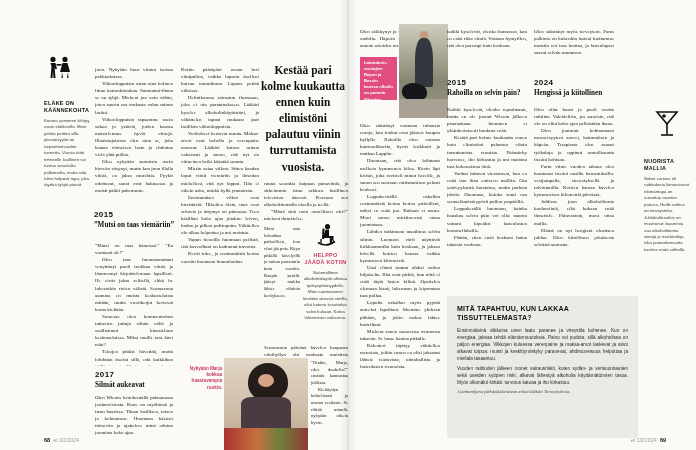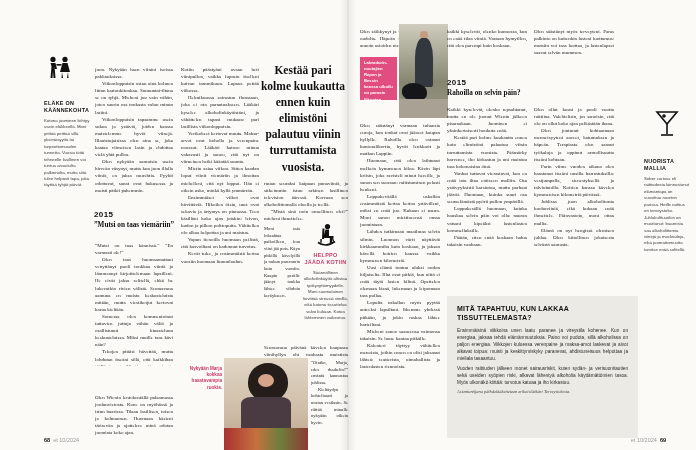--- a/index.html
+++ b/index.html
@@ -83,20 +83,24 @@
     <div class="ttl">”Mutsi on taas viemäriin”</div>
   </div>
 
   <div class="bt" style="left:95px;top:242px;width:78px;height:124px">
       <p>”Mutsi on taas kännissä.” ”En varmasti ole!”</p>
       <p>Olen taas huomaamattani venyttänyt puoli tonkkaa viiniä ja lämmennyt kirjoittelemaan lapsilleni. He eivät jaksa selitellä, ehkä he lukevatkin rivien välistä. Seuraavana aamuna en muista keskusteluista mitään, mutta viestiketjut kertovat karua kieltään.</p>
       <p>Somessa olen kommentoinut tuttavien juttuja vähän väliä ja osallistunut kinasteluun keskusteluissa. Miksi muille taas kävi näin?</p>
       <p>Tekojen pitäisi hävettää, mutta lohdutan itseäni sillä, että kaikkihan täällä juovat. Viestien siivoamisesta tulee arkirutiini, jota teen salaa ja häpeissäni.</p>
     </div>
 
+  <div class="hd" style="left:95px;top:370px;width:84px">
+    <div class="yr">2017</div>
+    <div class="ttl">Silmät aukeavat</div>
+  </div>
 
   <div class="bt" style="left:95px;top:394px;width:78px;height:48px">
       <p>Olen Wienin lentokentällä palaamassa joulunvietosta. Kone on myöhässä ja istun baarissa. Tilaan lasillisen, toisen ja kolmannen. Huomaan käsieni tärisevän ja ajattelen: minä odotan juomista koko ajan.</p>
     </div>
 
   <div class="bt" style="left:181px;top:66px;width:78px;height:286px">
       <p>Kotiin päästyäni avaan heti viinipullon, vaikka lupasin itselleni kuivan tammikuun. Lupaus pettää viikossa.</p>
       <p>Helmikuussa sairastun flunssaan, joka ei ota parantuakseen. Lääkäri kyselee alkoholinkäytöstäni, ja vähättelen tapani mukaan: pari lasillista viikonloppuisin.</p>
       <p>Verikokeet kertovat muuta. Maksa-arvot ovat koholla ja verenpaine noussut. Lääkäri katsoo minua vakavasti ja sanoo, että nyt on viimeinen hetki kääntää suunta.</p>
       <p>Mietin asiaa viikon. Sitten kaadan loput viinit viemäriin ja ilmoitan miehelleni, että nyt loppui. Hän ei oikein usko, minkä kyllä ymmärrän.</p>
@@ -192,20 +196,24 @@
       <p>Kestää pari kolme kuukautta ennen kuin elimistöni palautuu viinin turruttamista vuosista. Päänsärky harvenee, iho kirkastuu ja uni maistuu taas kokonaisina öinä.</p>
       <p>Vanhat tuttavat vierastavat, kun en enää istu iltaa entiseen malliin. Osa ystävyyksistä karsiutuu, mutta parhaat jäävät. Huomaan, kuinka suuri osa seuraelämästä pyörii pullon ympärillä.</p>
       <p>Loppukesällä huomaan, kuinka hauskaa selvin päin voi olla: nauran vatsani kipeäksi lastenlasten kommelluksille.</p>
       <p>Päätän, etten enää koskaan halua takaisin vanhaan.</p>
     </div>
 
   <div class="bt" style="left:534px;top:28px;width:80px;height:44px">
       <p>Olen säästänyt myös terveyteni. Paras palkinto on kuitenkin lasteni luottamus: mutsiin voi taas luottaa, ja lastenlapset saavat selvän mummon.</p>
     </div>
 
+  <div class="hd" style="left:534px;top:78px;width:84px">
+    <div class="yr">2024</div>
+    <div class="ttl">Hengissä ja kiitollinen</div>
+  </div>
 
   <div class="bt" style="left:534px;top:106px;width:80px;height:186px">
       <p>Olen ollut kuusi ja puoli vuotta raittiina. Valehtelisin, jos sanoisin, että olo on ollut koko ajan pelkästään ihana.</p>
       <p>Olen joutunut kohtaamaan menneisyyteni aaveet, katumuksen ja häpeän. Terapiasta olen saanut työkaluja ja oppinut armollisuutta itseäni kohtaan.</p>
       <p>Parin viime vuoden aikana olen haastanut itseäni uusilla harrastuksilla: vesijumpalla, sienestyksellä ja talviuinnilla. Koirien kanssa kävelen kymmenisen kilometriä päivässä.</p>
       <p>Juhlissa juon alkoholitonta kuohuviiniä, eikä kukaan enää ihmettele. Päinvastoin, moni ottaa mallia.</p>
       <p>Elämä on nyt hengissä olemisen juhlaa. Olen kiitollinen jokaisesta selvästä aamusta.</p>
     </div>
 
   <div class="margin-note" style="left:644px;top:110px;width:46px">

